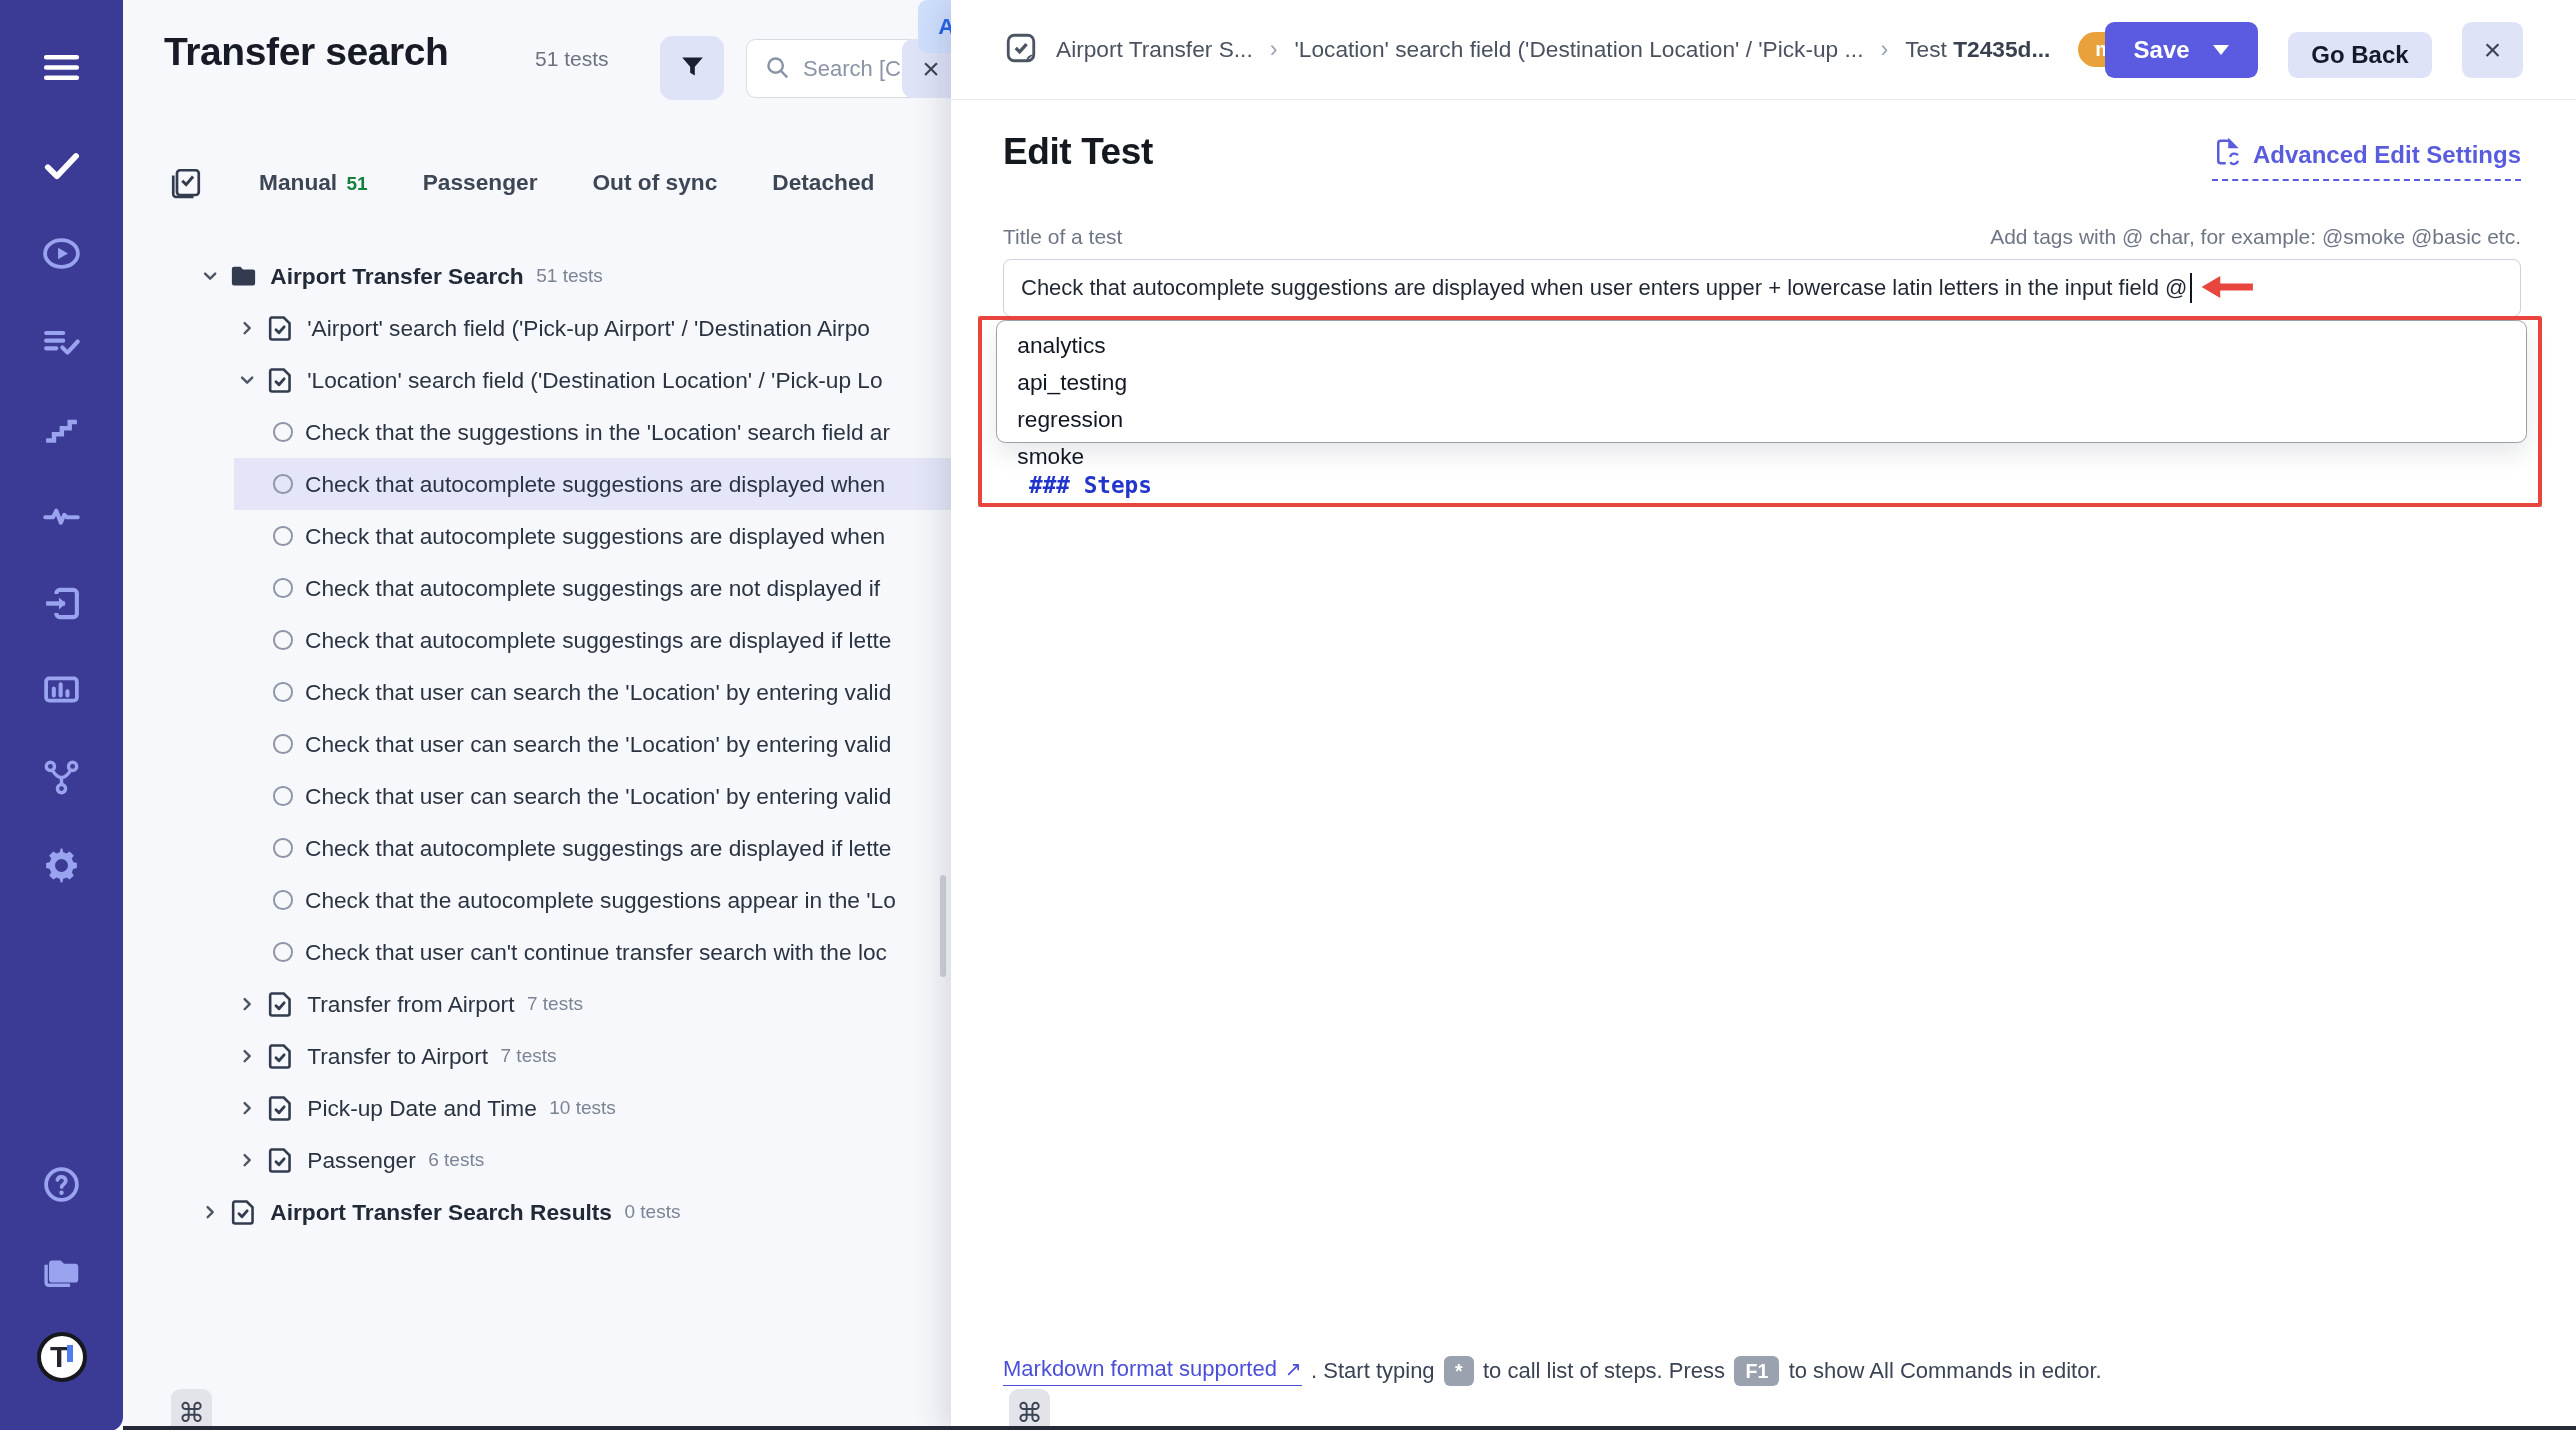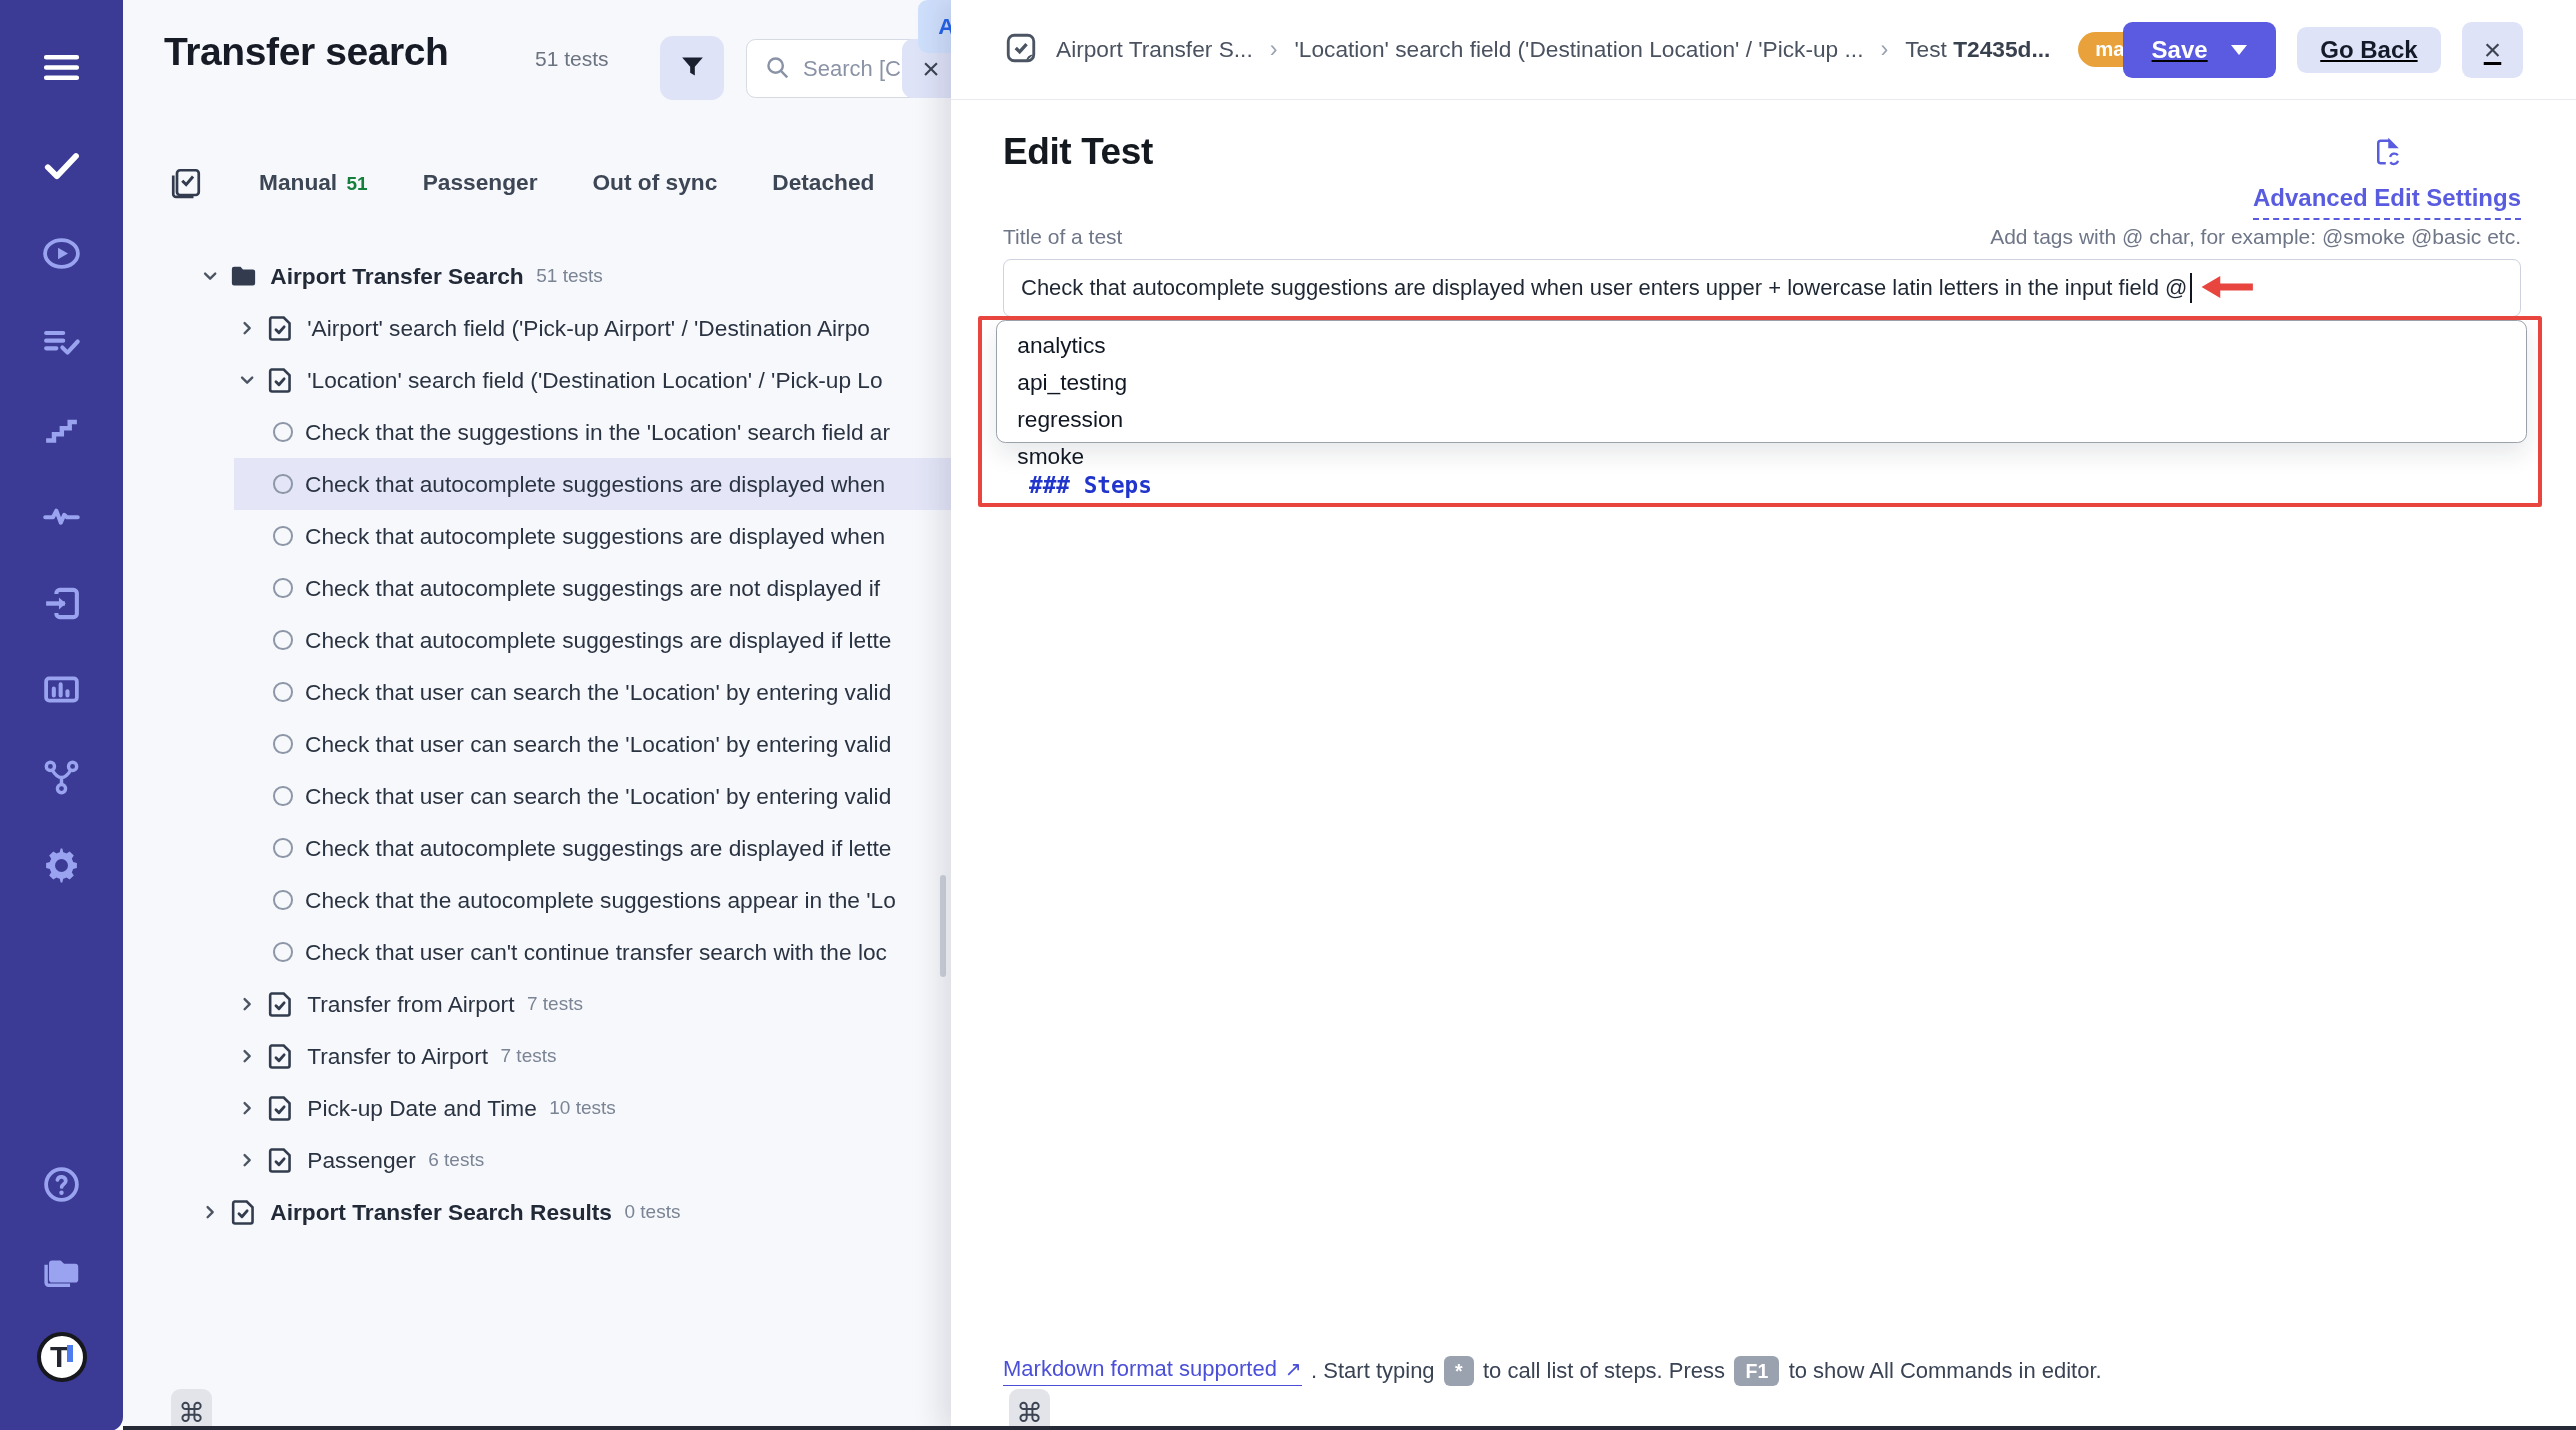--- a/index.html
+++ b/index.html
@@ -54,29 +54,29 @@
 
   
   .drawer { position:absolute; left:951px; top:0; width:1625px; height:1431px; background:#ffffff; z-index:20; box-shadow:-11px 0 26.6px rgba(30,35,60,0.12); }
   .topbar { position:absolute; left:0; top:0; width:100%; height:100px; display:flex; align-items:center; padding:0 53px 0 52px; border-bottom:1.6px solid #e8eaef; }
   .crumbs { display:flex; align-items:center; gap:17px; overflow:hidden; white-space:nowrap; }
   .crumbs svg { width:36px; height:36px; flex:none; }
   .crumb { font-size:22.7px; color:#4a5260; }
   .crumb-sep { font-size:23.4px; color:#9aa3b2; }
   .crumb b { color:#39404e; }
   .badge-manual { background:#e9a23b; color:#fff; font-size:20.3px; font-weight:600; border-radius:780px; padding:6.2px 17px; margin-left:11px; flex:none; }
-  .topbar-actions { margin-left:auto; display:flex; align-items:center; gap:21px; flex:none;text-decoration:underline; }
+  .topbar-actions { margin-left:auto; display:flex; align-items:flex-end; gap:30px; flex:none; }
   .btn-save { height:56px; min-width:153px; background:#5a5be0; color:#fff; font-size:24px; font-weight:700; border:none; border-radius:9.4px; display:flex; align-items:center; justify-content:center; gap:23.4px; cursor:pointer; font-family:inherit; }
   .btn-save .caret { width:0; height:0; border-left:8.6px solid transparent; border-right:8.6px solid transparent; border-top:10.2px solid #fff; }
   .btn-back { height:46px; min-width:131px; background:#dfe3f8; color:#141a28; font-size:24px; font-weight:700; border:none; border-radius:9.4px; cursor:pointer; font-family:inherit; padding:0 23.4px; }
   .btn-x { height:56px; width:61px; background:#dfe3f8; color:#3c4452; font-size:30px; border:none; border-radius:9.4px; cursor:pointer; font-family:inherit; display:flex; align-items:center; justify-content:center; }
 
   .edit-head { position:absolute; left:52px; right:55px; top:131px; display:flex; justify-content:space-between; align-items:flex-start; }
   .edit-title { font-size:37px; font-weight:800; color:#14181f; letter-spacing:-0.4px; }
-  .adv-link { display:flex; align-items:center; gap:11px; color:#5a5ce0; font-size:24px; font-weight:600; border-bottom:2.3px dashed #5a5ce0; padding-bottom:6.2px; cursor:pointer; margin-top:6.2px;flex-direction:column; }
+  .adv-link { display:flex; align-items:center; gap:11px; color:#5a5ce0; font-size:24px; font-weight:600; border-bottom:2.3px dashed #5a5ce0; padding-bottom:6.2px; cursor:pointer; margin-top:6.2px; }
   .adv-link svg { width:30px; height:30px; }
 
   .field-labels { position:absolute; left:52px; right:55px; top:225px; display:flex; justify-content:space-between; font-size:21px; color:#6e7687; }
   .title-input { position:absolute; left:52px; right:55px; top:259px; height:58px; background:#fff; border:1.6px solid #cdd2de; border-radius:7.8px; display:flex; align-items:center; padding-left:17px; overflow:hidden; cursor:text; }
   .title-input .txt { font-size:22px; color:#1f2733; white-space:nowrap; }
   .cursor-bar { display:inline-block; width:2.3px; height:30px; background:#10151f; margin-left:2.3px; flex:none; }
   .red-arrow { margin-left:7.8px; flex:none; }
 
   .annotation-rect { position:absolute; left:27px; top:316px; width:1564px; height:191px; border:4.7px solid #e8453f; border-radius:2.3px; z-index:6; pointer-events:none; }
   .tag-dropdown { position:absolute; left:45px; top:320px; width:1531px; height:123px; background:#fff; border:1.6px solid #9ba1aa; border-radius:9.4px; box-shadow:0 11px 23.4px rgba(20,25,50,0.10); z-index:5; padding-top:6.2px; }

